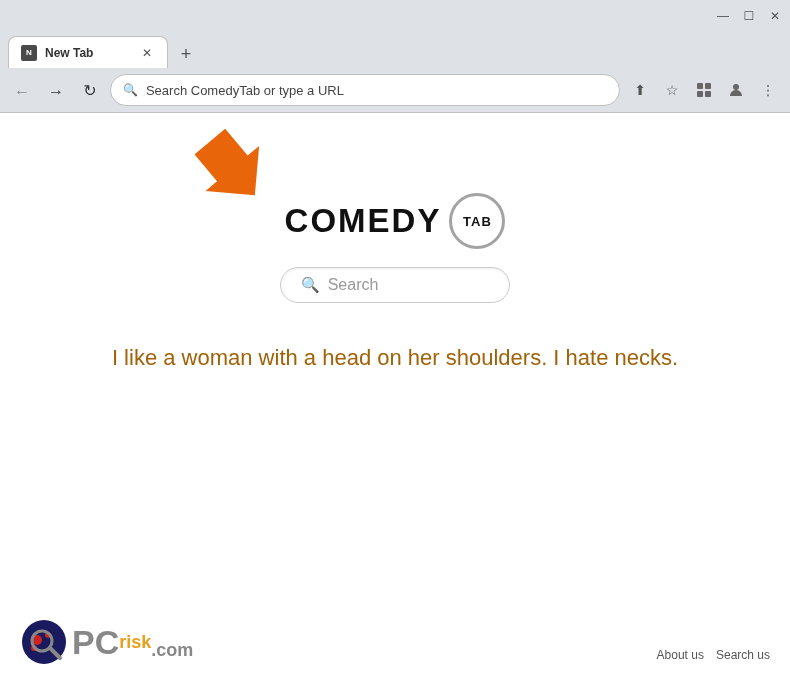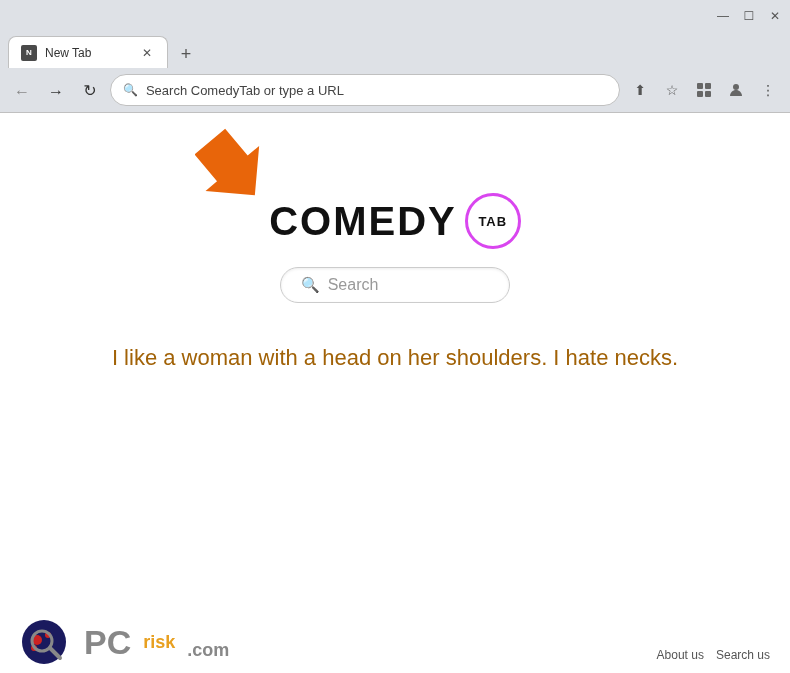--- a/index.html
+++ b/index.html
@@ -73,20 +73,21 @@
       font-size: 8px;
       font-weight: bold;
       flex-shrink: 0;
     }
 
     .tab-label {
       flex: 1;
       overflow: hidden;
       text-overflow: ellipsis;
       white-space: nowrap;
+      font-weight: bold;
     }
 
     .tab-close {
       width: 16px;
       height: 16px;
       display: flex;
       align-items: center;
       justify-content: center;
       border-radius: 50%;
       cursor: pointer;
@@ -178,31 +179,31 @@
 
     
     .logo-area {
       margin-top: 80px;
       display: flex;
       align-items: center;
       gap: 8px;
     }
 
     .logo-comedy {
-      font-size: 40px;
+      font-size: 33px;
       font-weight: 900;
       color: #111;
       letter-spacing: 2px;
       font-family: Arial Black, Arial, sans-serif;
     }
 
     .logo-tab {
       width: 56px;
       height: 56px;
-      border: 3px solid #d946ef;
+      border: 3px solid #a3a3a3;
       border-radius: 50%;
       display: flex;
       align-items: center;
       justify-content: center;
       font-size: 13px;
       font-weight: 900;
       color: #111;
       font-family: Arial Black, Arial, sans-serif;
       letter-spacing: 1px;
     }
@@ -268,21 +269,21 @@
       display: flex;
       align-items: center;
       gap: 0;
       flex: 1;
     }
 
     
     .pcrisk-logo {
       display: flex;
       align-items: center;
-      gap: 12px;
+      gap: 0;
     }
 
     .pcrisk-pc-text {
       font-size: 34px;
       font-weight: 900;
       color: #888;
       font-family: Arial Black, Arial, sans-serif;
       line-height: 1;
     }
 

